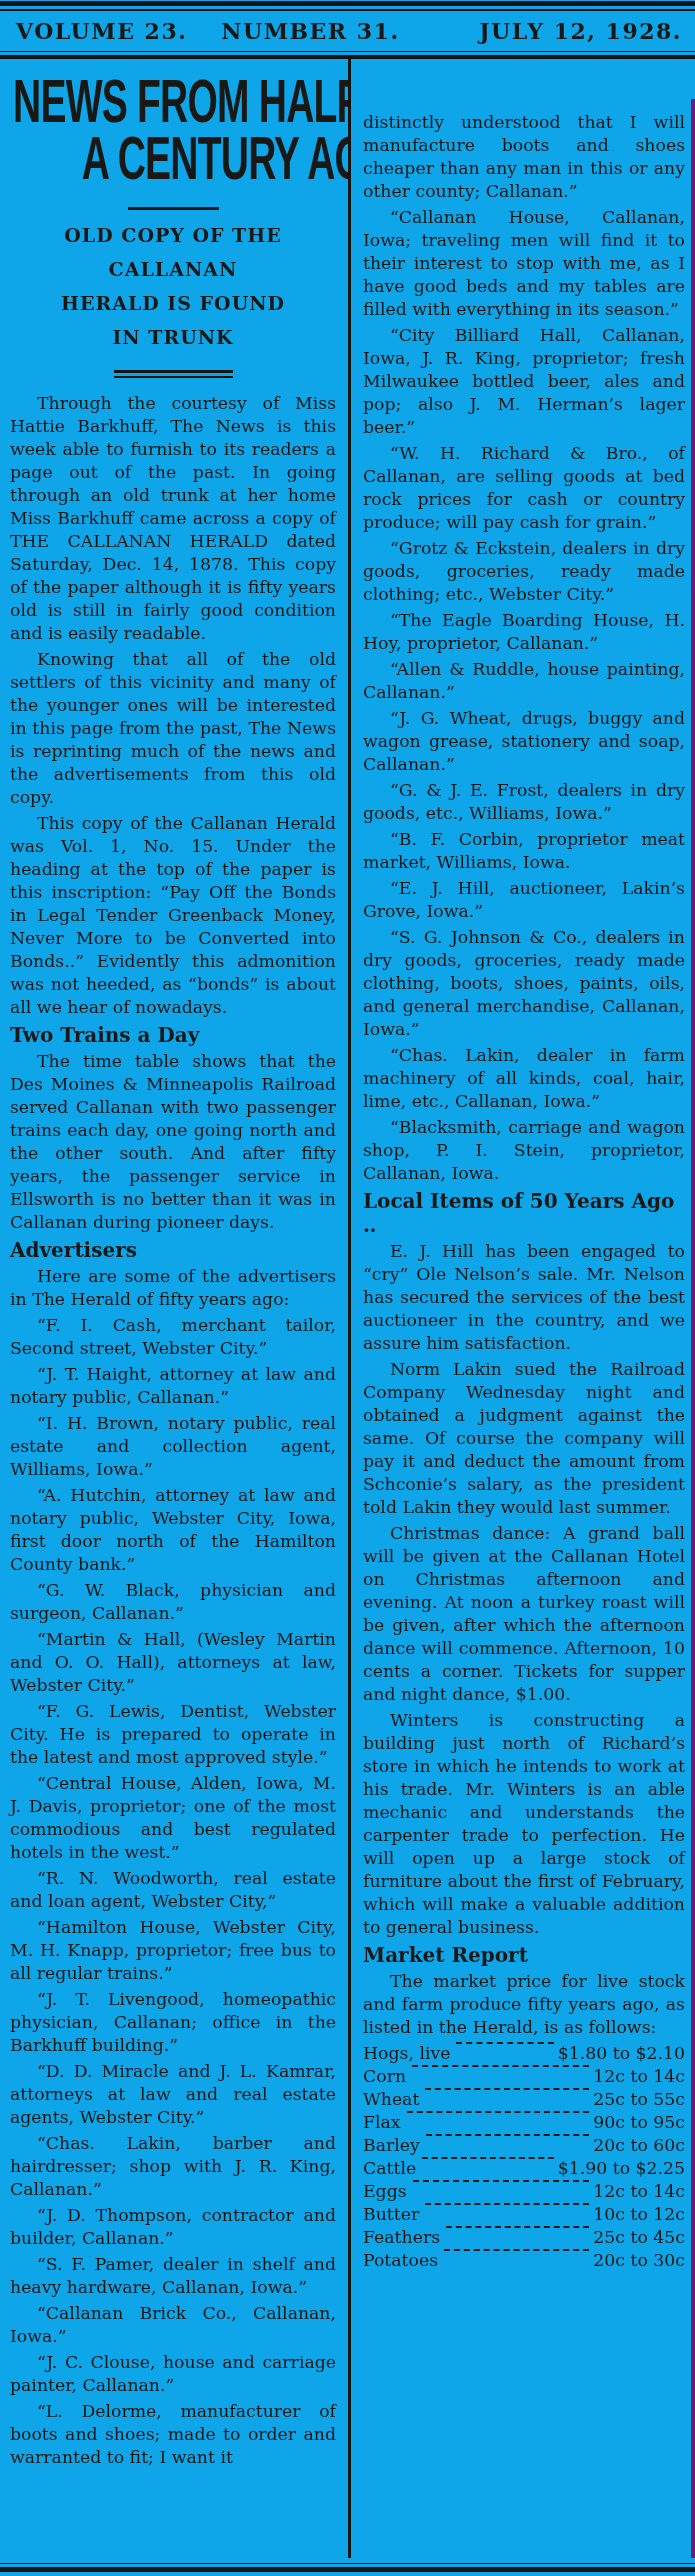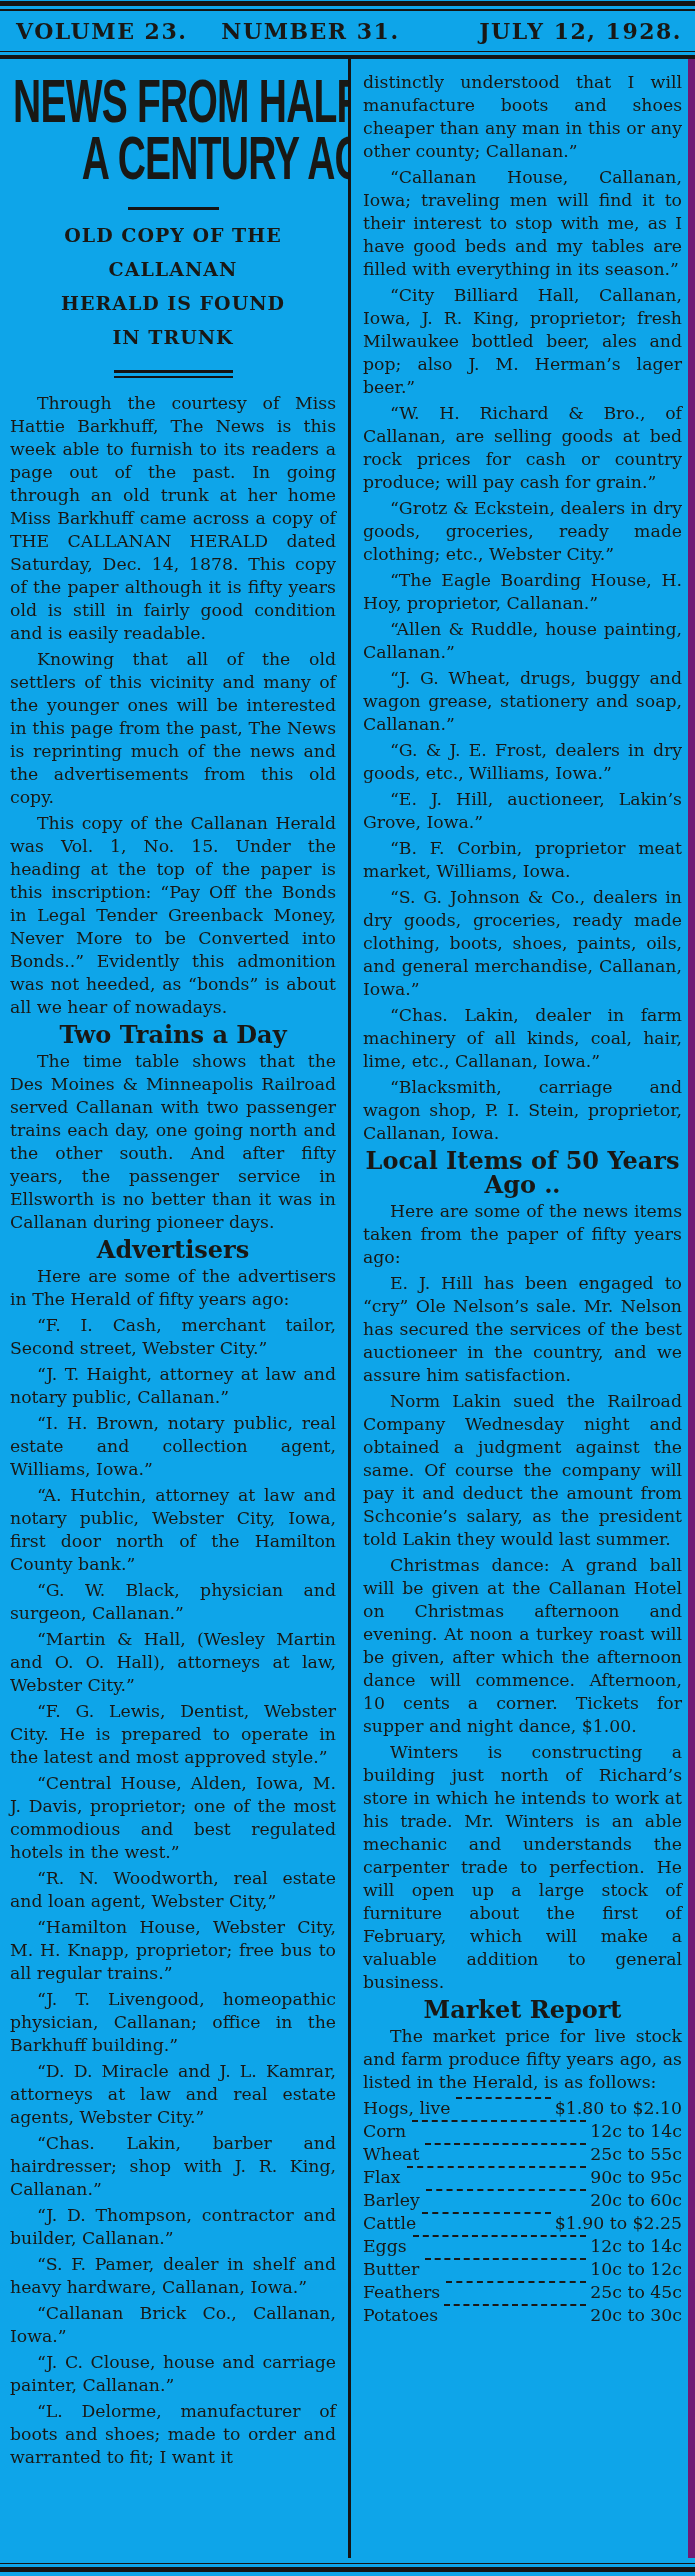--- a/index.html
+++ b/index.html
@@ -21,21 +21,21 @@
     font-weight:bold;font-size:22px;letter-spacing:1.5px;
   }
   .masthead .m-left span{margin-right:34px;}
   .mh-b1{border-top:1px solid #151413;}
   .mh-b2{height:4px;background:#151413;margin-top:3px;}
   
   .columns{display:flex;height:2499px;overflow:hidden;}
   .col{box-sizing:border-box;overflow:hidden;}
   .col-left{width:348px;padding:8px 12px 0 10px;}
   .divider{width:3px;background:#151413;}
-  .col-right{width:345px;padding:12px 6px 0 12px;border-right:8px solid #701a75;}
+  .col-right{width:345px;padding:12px 6px 0 12px;border-right:5px solid #701a75;margin-top:40px;}
   
   .headline{margin-top:6px;}
   .hl{
     display:block;
     font-family:"Liberation Sans", sans-serif;
     font-weight:700;
     font-size:50px;
     line-height:57px;
     white-space:nowrap;
     letter-spacing:-1px;
@@ -55,22 +55,22 @@
   .blocks p{
     margin:0 0 3px 0;
     font-size:17.3px;line-height:23px;
     text-align:justify;
     overflow-wrap:break-word;
   }
   .blocks p.p{text-indent:27px;}
   .blocks p.cont{text-indent:0;}
   .blocks h4{
     margin:4px 0 3px;
-    font-size:24px;line-height:24px;
-    text-align:center;font-weight:bold;
+    font-size:20px;line-height:24px;
+    text-align:left;font-weight:bold;
   }
   
   .market{margin-top:2px;}
   .mrow{
     display:flex;align-items:flex-start;
     font-size:17.3px;line-height:23px;height:23px;
   }
   .mrow .leader{
     flex:1;border-bottom:2px dashed #1a1918;
     margin:0 4px 5px 6px;min-width:20px;
@@ -148,27 +148,26 @@
       <div class="blocks" id="right-blocks">
           <p class="cont">distinctly understood that I will manufacture boots and shoes cheaper than any man in this or any other county; Callanan.”</p>
           <p class="p">“Callanan House, Callanan, Iowa; traveling men will find it to their interest to stop with me, as I have good beds and my tables are filled with everything in its season.”</p>
           <p class="p">“City Billiard Hall, Callanan, Iowa, J. R. King, proprietor; fresh Milwaukee bottled beer, ales and pop; also J. M. Herman’s lager beer.”</p>
           <p class="p">“W. H. Richard &amp; Bro., of Callanan, are selling goods at bed rock prices for cash or country produce; will pay cash for grain.”</p>
           <p class="p">“Grotz &amp; Eckstein, dealers in dry goods, groceries, ready made clothing; etc., Webster City.”</p>
           <p class="p">“The Eagle Boarding House, H. Hoy, proprietor, Callanan.”</p>
           <p class="p">“Allen &amp; Ruddle, house painting, Callanan.”</p>
           <p class="p">“J. G. Wheat, drugs, buggy and wagon grease, stationery and soap, Callanan.”</p>
           <p class="p">“G. &amp; J. E. Frost, dealers in dry goods, etc., Williams, Iowa.”</p>
+          <p class="p">“B. F. Corbin, proprietor meat market, Williams, Iowa.</p>
           <p class="p">“E. J. Hill, auctioneer, Lakin’s Grove, Iowa.”</p>
-          <p class="p">“B. F. Corbin, proprietor meat market, Williams, Iowa.</p>
           <p class="p">“S. G. Johnson &amp; Co., dealers in dry goods, groceries, ready made clothing, boots, shoes, paints, oils, and general merchandise, Callanan, Iowa.”</p>
           <p class="p">“Chas. Lakin, dealer in farm machinery of all kinds, coal, hair, lime, etc., Callanan, Iowa.”</p>
           <p class="p">“Blacksmith, carriage and wagon shop, P. I. Stein, proprietor, Callanan, Iowa.</p>
           <h4 class="h">Local Items of 50 Years Ago  ‥</h4>
-          <p class="p">Here are some of the news items taken from the paper of fifty years ago:</p>
           <p class="p">E. J. Hill has been engaged to “cry” Ole Nelson’s sale.  Mr. Nelson has secured the services of the best auctioneer in the country, and we assure him satisfaction.</p>
           <p class="p">Norm Lakin sued the Railroad Company Wednesday night and obtained a judgment against the same.  Of course the company will pay it and deduct the amount from Schconie’s salary, as the president told Lakin they would last summer.</p>
           <p class="p">Christmas dance: A grand ball will be given at the Callanan Hotel on Christmas afternoon and evening.  At noon a turkey roast will be given, after which the afternoon dance will commence.  Afternoon, 10 cents a corner.  Tickets for supper and night dance, $1.00.</p>
           <p class="p">Winters is constructing a building just north of Richard’s store in which he intends to work at his trade.  Mr. Winters is an able mechanic and understands the carpenter trade to perfection.  He will open up a large stock of furniture about the first of February, which will make a valuable addition to general business.</p>
           <h4 class="h">Market Report</h4>
           <p class="p">The market price for live stock and farm produce fifty years ago, as listed in the Herald, is as follows:</p>
         </div>
       <div class="market" id="market-list">
           <div class="mrow">
             <span>Hogs, live</span>

